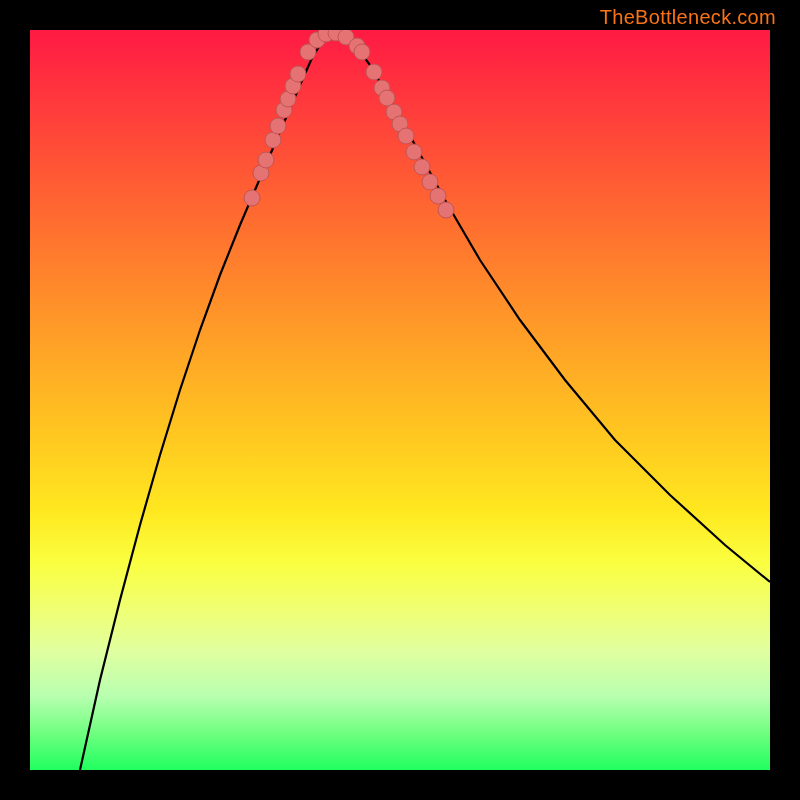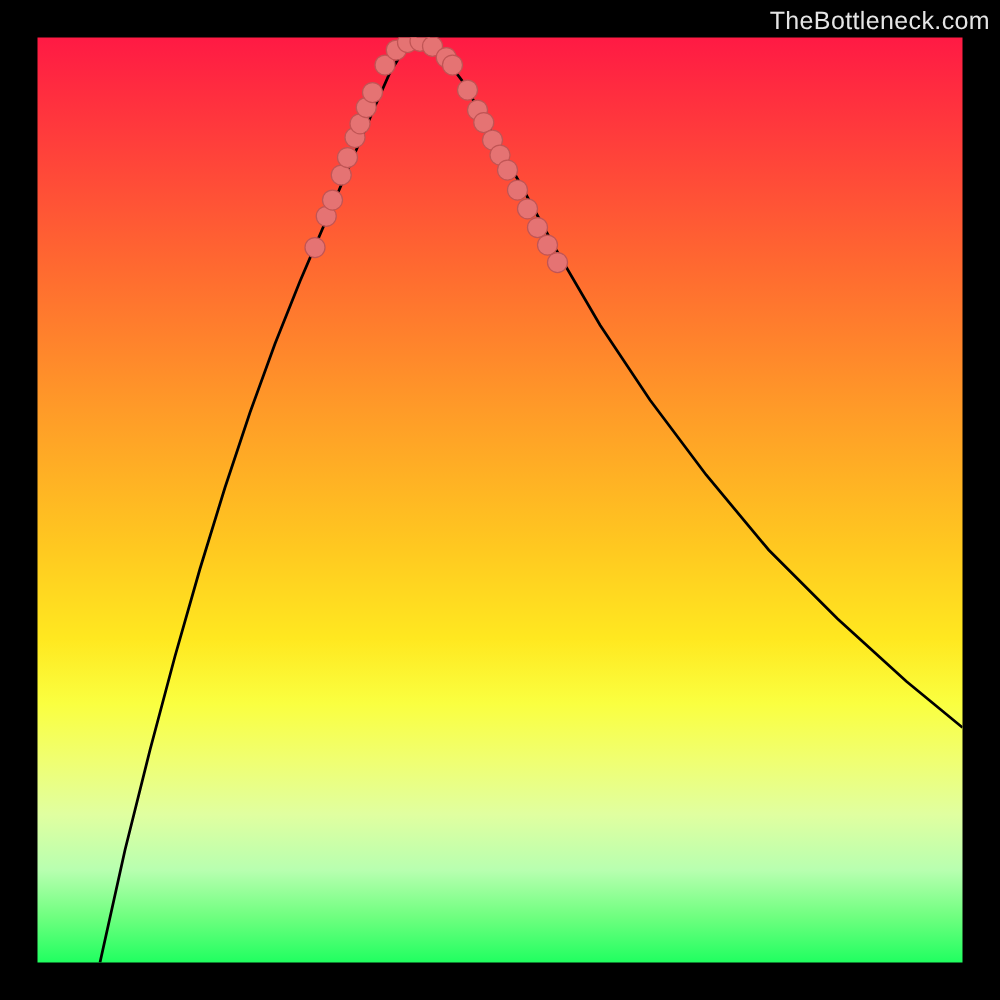--- a/index.html
+++ b/index.html
@@ -37,22 +37,22 @@
       #f0ff70 78%,
       #e0ffa0 84%,
       #b8ffb0 90%,
       #70ff80 95%,
       #20ff60 100%
     );
   }
   .watermark {
     position: absolute;
     top: 6px;
-    right: 8px;
-    color: #e5e5e5;
+    right: 24px;
+    color: #f97316;
     font-size: 20px;
     font-weight: 500;
     letter-spacing: 0.3px;
     z-index: 5;
   }
   svg.overlay {
     position: absolute;
     left: 0;
     top: 0;
     width: 740px;

